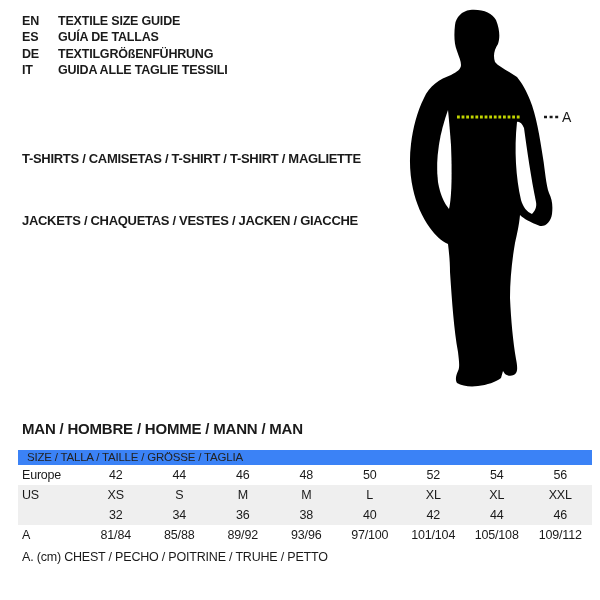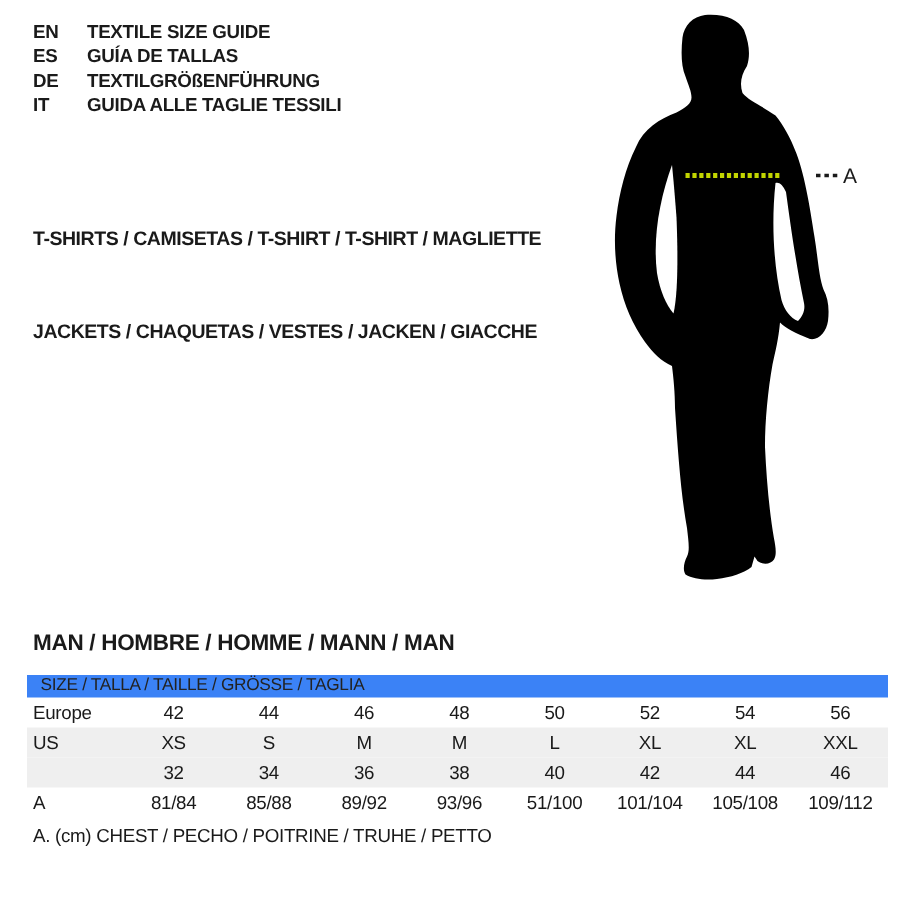--- a/index.html
+++ b/index.html
@@ -172,20 +172,20 @@
     <span class="t-val">44</span>
     <span class="t-val">46</span>
   </div>
 
   <div class="t-row">
     <span class="t-lbl">A</span>
     <span class="t-val">81/84</span>
     <span class="t-val">85/88</span>
     <span class="t-val">89/92</span>
     <span class="t-val">93/96</span>
-    <span class="t-val">51/100</span>
+    <span class="t-val">97/100</span>
     <span class="t-val">101/104</span>
     <span class="t-val">105/108</span>
     <span class="t-val">109/112</span>
   </div>
 </div>
 
 <div class="abs footnote">A. (cm) CHEST / PECHO / POITRINE / TRUHE / PETTO</div>
 
 </body></html>

